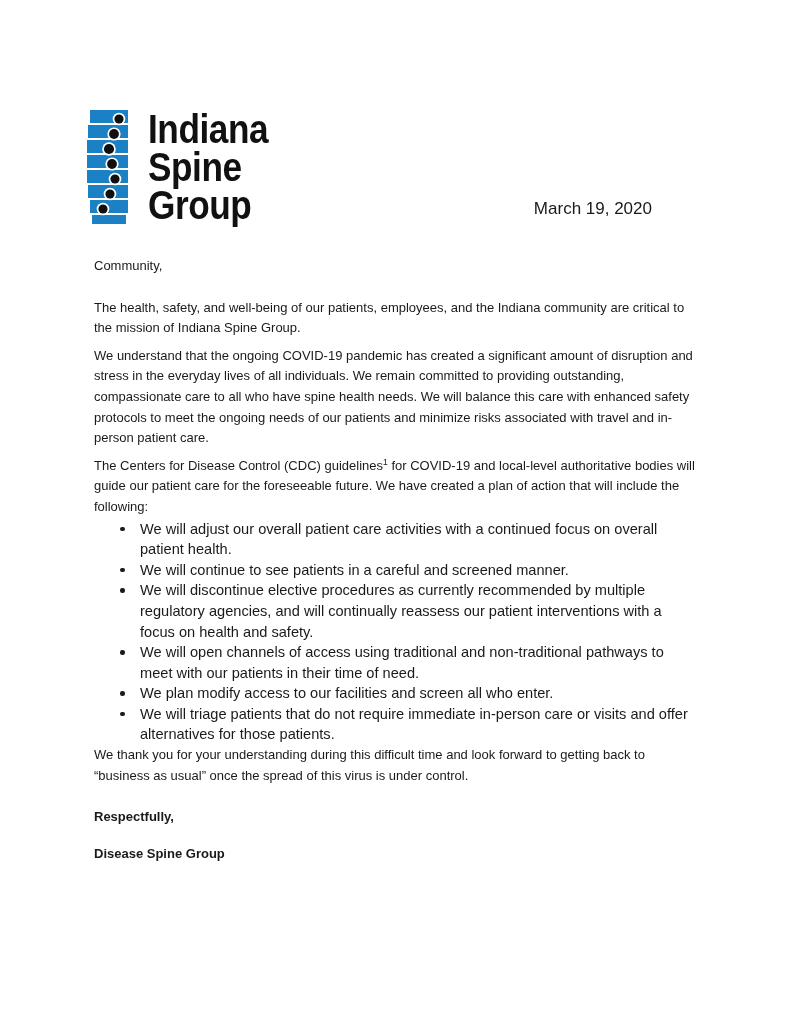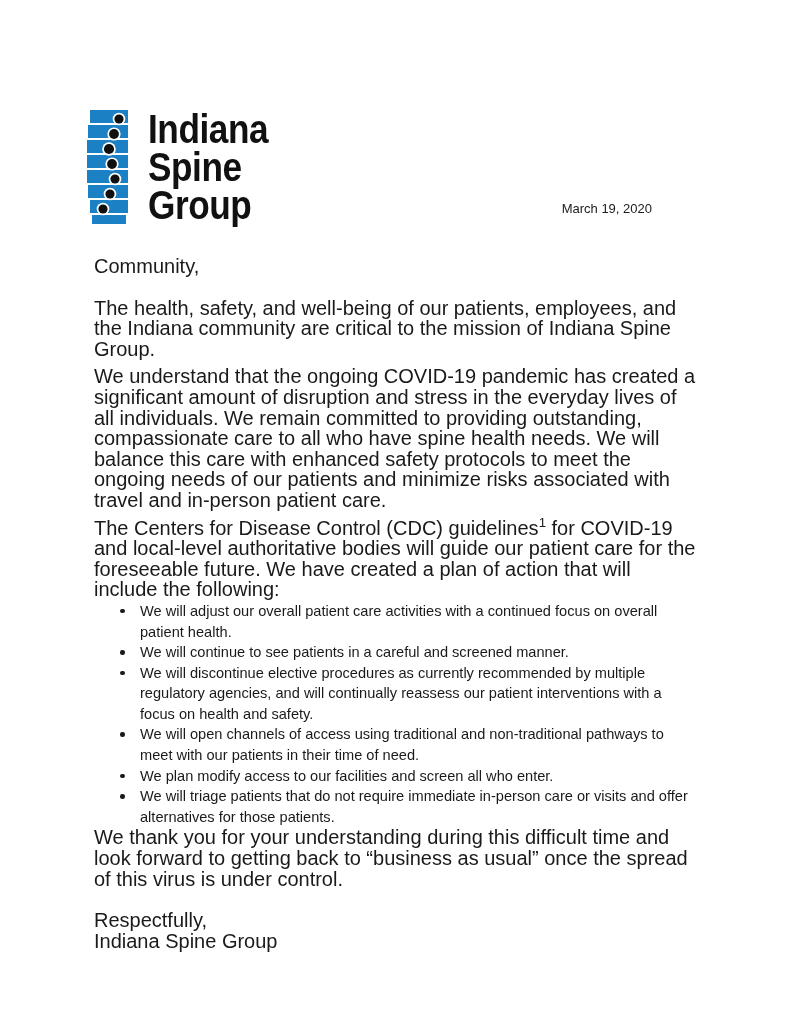--- a/index.html
+++ b/index.html
@@ -58,36 +58,36 @@
     transform: scaleX(0.88);
     transform-origin: left center;
     white-space: nowrap;
   }
 
   
   .date-line {
     position: absolute;
     right: 139px;
     top: 200px;
-    font-size: 13px;
+    font-size: 17px;
     line-height: 18px;
     color: #1a1a1a;
     white-space: nowrap;
   }
 
   
   .body-content {
     position: absolute;
     left: 94px;
     top: 256px;
     width: 602px;
   }
 
   .para {
-    font-size: 20px;
+    font-size: 13px;
     line-height: 20.6px;
     color: #1a1a1a;
     margin: 0;
     text-align: left;
   }
 
   .salutation {
     margin-bottom: 21px;
   }
 
@@ -126,21 +126,22 @@
     border-radius: 50%;
     background: #1a1a1a;
   }
 
   
   .sig-block {
     margin-top: 21px;
   }
 
   .sig-block .para {
-    margin-top: 0;
+    margin-top: 16px;
+    font-weight: bold;
   }
 
   
   .footnote {
     position: absolute;
     left: 94px;
     top: 836px;
     font-size: 13.6px;
     line-height: 18px;
     white-space: nowrap;
@@ -221,18 +222,18 @@
       <li>We will discontinue elective procedures as currently recommended by multiple regulatory agencies, and will continually reassess our patient interventions with a focus on health and safety.</li>
       <li>We will open channels of access using traditional and non-traditional pathways to meet with our patients in their time of need.</li>
       <li>We plan modify access to our facilities and screen all who enter.</li>
       <li>We will triage patients that do not require immediate in-person care or visits and offer alternatives for those patients.</li>
     </ul>
 
     <p class="para">We thank you for your understanding during this difficult time and look forward to getting back to “business as usual” once the spread of this virus is under control.</p>
 
     <div class="sig-block">
       <p class="para">Respectfully,</p>
-      <p class="para">Indiana Spine Group</p>
+      <p class="para">Disease Spine Group</p>
     </div>
   </div>
 
 
 </div>
 
 </body></html>

